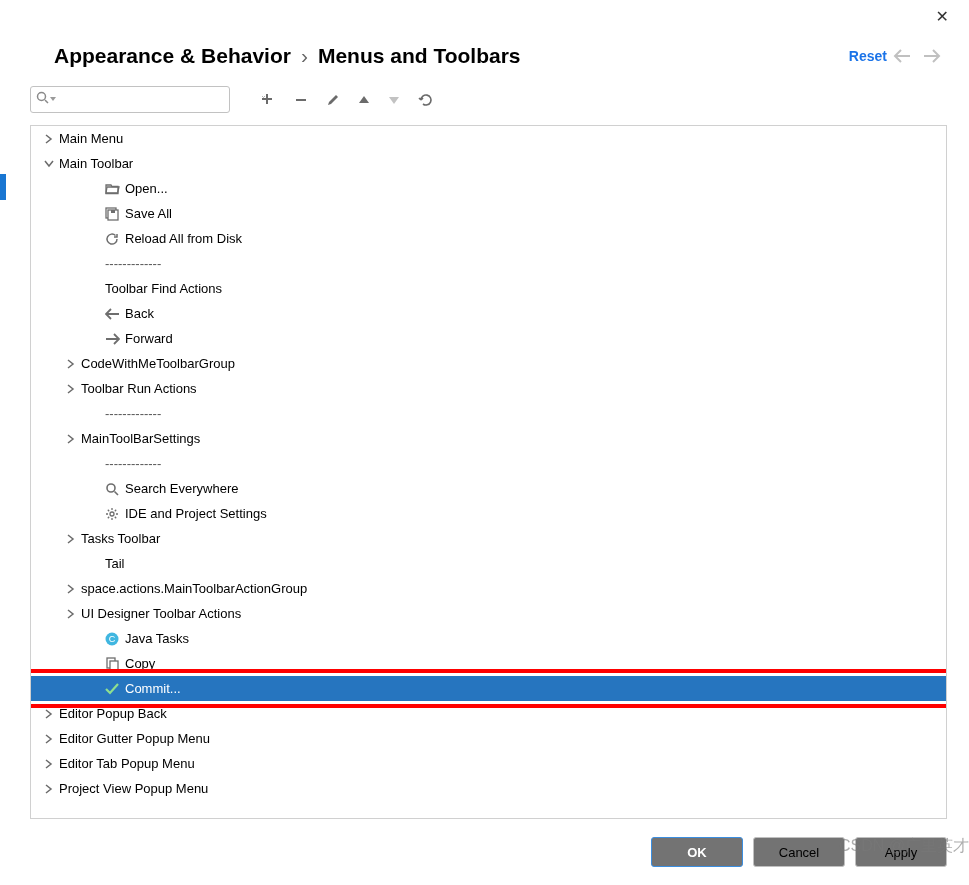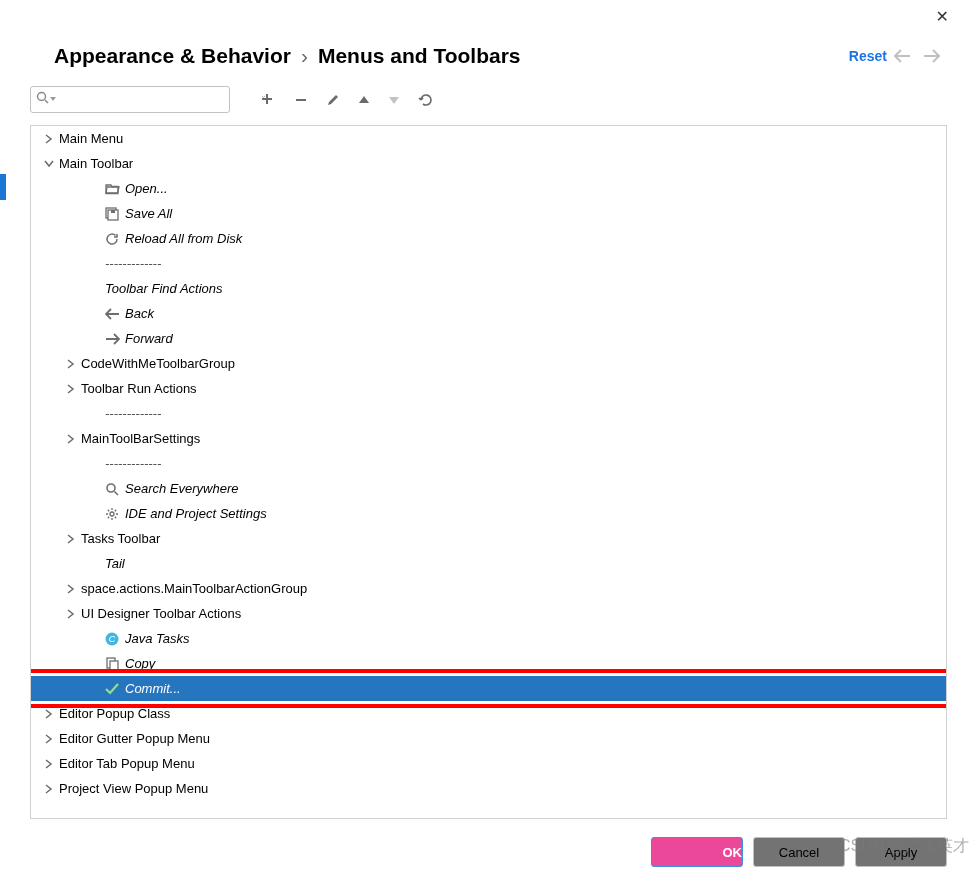--- a/index.html
+++ b/index.html
@@ -19,31 +19,31 @@
 .search-input { width: 100%; height: 27px; border: 1px solid #c2c2c2; border-radius: 3px; padding: 2px 6px 2px 26px; font-size: 13px; }
 .search-icon { position: absolute; left: 6px; top: 5px; color: #8a8a8a; }
 .search-dd { position: absolute; left: 20px; top: 11px; border-left: 3px solid transparent; border-right: 3px solid transparent; border-top: 4px solid #9a9a9a; }
 .tb-actions { display: flex; align-items: center; gap: 18px; margin-left: 18px; }
 .tb-btn { color: #6b6b6b; cursor: pointer; display: inline-flex; align-items: center; }
 .tb-btn.disabled { color: #c2c2c2; }
 .tree-wrap { flex: 1; margin: 0 22px; border: 1px solid #d0d0d0; overflow: hidden; position: relative; }
 .tree { overflow-y: auto; height: 100%; }
 .node { display: flex; align-items: center; height: 25px; padding-left: 10px; cursor: pointer; white-space: nowrap; }
 .node.d1 { padding-left: 32px; }
-.node.d2 { padding-left: 56px; font-style: italic; }
+.node.d2 { padding-left: 56px; }
 .node .arrow { width: 16px; display: inline-flex; justify-content: center; color: #666; font-size: 11px; }
 .node .arrow.none { visibility: hidden; }
 .node .icon { width: 18px; display: inline-flex; justify-content: center; margin-right: 2px; }
 .node .label { padding-left: 2px; }
 .node.sep .label { color: #555; letter-spacing: 0; }
 .node.selected { background: #2675bf; color: #fff; }
 .highlight-box { position: absolute; border: 4px solid #ff0000; pointer-events: none; }
 .footer { display: flex; justify-content: flex-end; align-items: center; gap: 10px; padding: 18px 22px; }
 .btn { min-width: 92px; height: 30px; border-radius: 3px; border: 1px solid #c0c0c0; background: #737373; font-size: 13px; cursor: pointer; }
-.btn.primary { background: #ec4899; border-color: #3b8ee0; color: #fff; font-weight: 600; text-align: right; }
+.btn.primary { background: #737373; border-color: #3b8ee0; color: #fff; font-weight: 600; }
 .watermark { position: absolute; right: 0; bottom: 28px; color: rgba(120,120,120,0.6); font-size: 16px; pointer-events: none; }
 svg { display: block; }
 </style>
 </head>
 <body>
 
 <div class="titlebar">
   <span class="close-x">✕</span>
 </div>
 
@@ -297,21 +297,21 @@
             </svg>
           </span>
           <span class="label">Commit...</span>
         </div>
         <div class="node d0">
           <span class="arrow">
             <svg width="8" height="10" viewBox="0 0 8 10">
               <path d="M1 1l5 4-5 4" stroke="#6b6b6b" stroke-width="1.5" fill="none"></path>
             </svg>
           </span>
-          <span class="label">Editor Popup Class</span>
+          <span class="label">Editor Popup Back</span>
         </div>
         <div class="node d0">
           <span class="arrow">
             <svg width="8" height="10" viewBox="0 0 8 10">
               <path d="M1 1l5 4-5 4" stroke="#6b6b6b" stroke-width="1.5" fill="none"></path>
             </svg>
           </span>
           <span class="label">Editor Gutter Popup Menu</span>
         </div>
         <div class="node d0">

